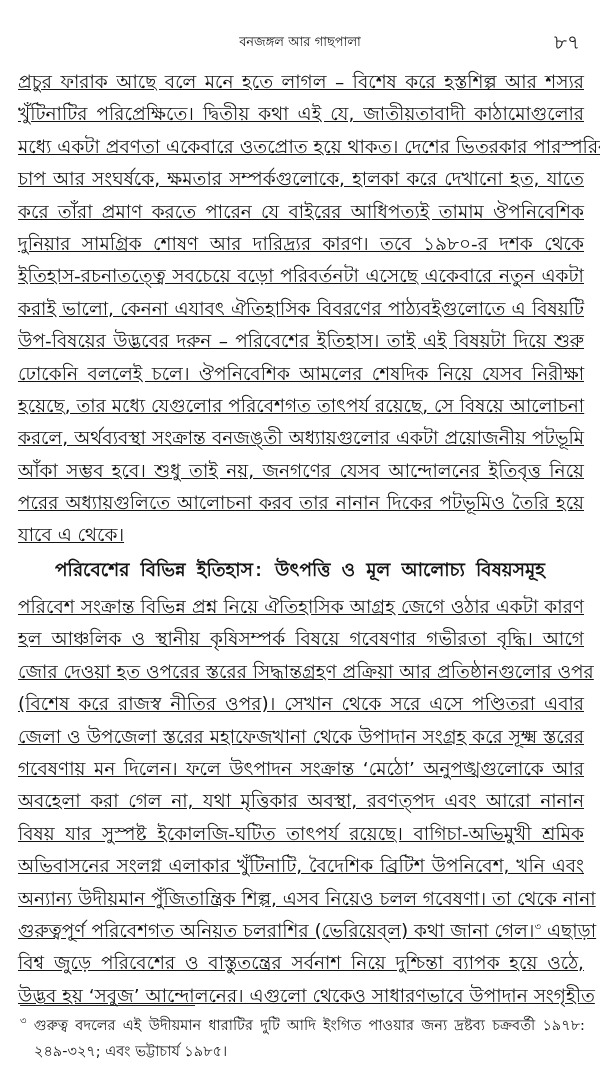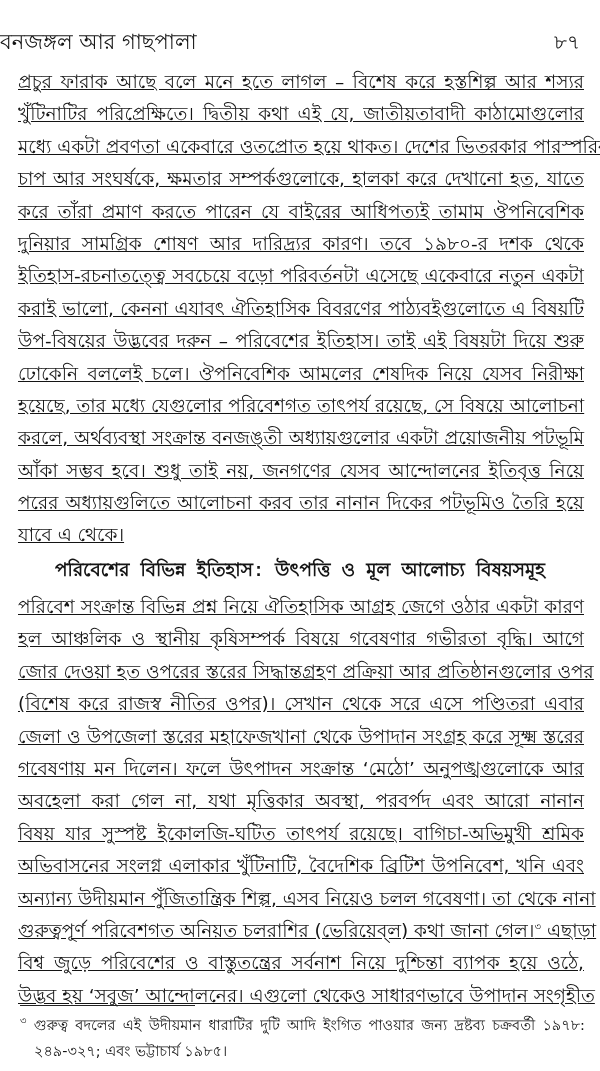--- a/index.html
+++ b/index.html
@@ -25,21 +25,22 @@
       position: absolute;
       top: 30px;
       left: 0;
       width: 600px;
       height: 24px;
     }
     .running-title {
       position: absolute;
       left: 0;
       width: 600px;
-      font-size: 21px;
+      text-align: center;
+      font-size: 13px;
       line-height: 24px;
     }
     .page-number {
       position: absolute;
       right: 20px;
       font-size: 20px;
       line-height: 24px;
     }
     .body-text {
       position: absolute;
@@ -135,21 +136,21 @@
 
   <h2 class="section-heading" style="margin:0;font-family:Liberation Mono, monospace;">পরিবেশের বিভিন্ন ইতিহাস: উৎপত্তি ও মূল আলোচ্য বিষয়সমূহ</h2>
 
   <div class="body-text" id="block-2">
     <span class="line">পরিবেশ সংক্রান্ত বিভিন্ন প্রশ্ন নিয়ে ঐতিহাসিক আগ্রহ জেগে ওঠার একটা কারণ</span>
     <span class="line">হল আঞ্চলিক ও স্থানীয় কৃষিসম্পর্ক বিষয়ে গবেষণার গভীরতা বৃদ্ধি। আগে</span>
     <span class="line">জোর দেওয়া হত ওপরের স্তরের সিদ্ধান্তগ্রহণ প্রক্রিয়া আর প্রতিষ্ঠানগুলোর ওপর</span>
     <span class="line">(বিশেষ করে রাজস্ব নীতির ওপর)। সেখান থেকে সরে এসে পণ্ডিতরা এবার</span>
     <span class="line">জেলা ও উপজেলা স্তরের মহাফেজখানা থেকে উপাদান সংগ্রহ করে সূক্ষ্ম স্তরের</span>
     <span class="line">গবেষণায় মন দিলেন। ফলে উৎপাদন সংক্রান্ত ‘মেঠো’ অনুপঙ্খগুলোকে আর</span>
-    <span class="line">অবহেলা করা গেল না, যথা মৃত্তিকার অবস্থা, পরবর্পদ এবং আরো নানান</span>
+    <span class="line">অবহেলা করা গেল না, যথা মৃত্তিকার অবস্থা, রবণত্পদ এবং আরো নানান</span>
     <span class="line">বিষয় যার সুস্পষ্ট ইকোলজি-ঘটিত তাৎপর্য রয়েছে। বাগিচা-অভিমুখী শ্রমিক</span>
     <span class="line">অভিবাসনের সংলগ্ন এলাকার খুঁটিনাটি, বৈদেশিক ব্রিটিশ উপনিবেশ, খনি এবং</span>
     <span class="line">অন্যান্য উদীয়মান পুঁজিতান্ত্রিক শিল্প, এসব নিয়েও চলল গবেষণা। তা থেকে নানা</span>
     <span class="line"><span>গুরুত্বপূর্ণ পরিবেশগত অনিয়ত চলরাশির (ভেরিয়েব্‌ল) কথা জানা গেল।</span><sup class="fn-marker">৩</sup><span> এছাড়া</span></span>
     <span class="line">বিশ্ব জুড়ে পরিবেশের ও বাস্তুতন্ত্রের সর্বনাশ নিয়ে দুশ্চিন্তা ব্যাপক হয়ে ওঠে,</span>
     <span class="line">উদ্ভব হয় ‘সবুজ’ আন্দোলনের। এগুলো থেকেও সাধারণভাবে উপাদান সংগৃহীত</span>
   </div>
 
   <div class="footnote-rule"></div>
 

